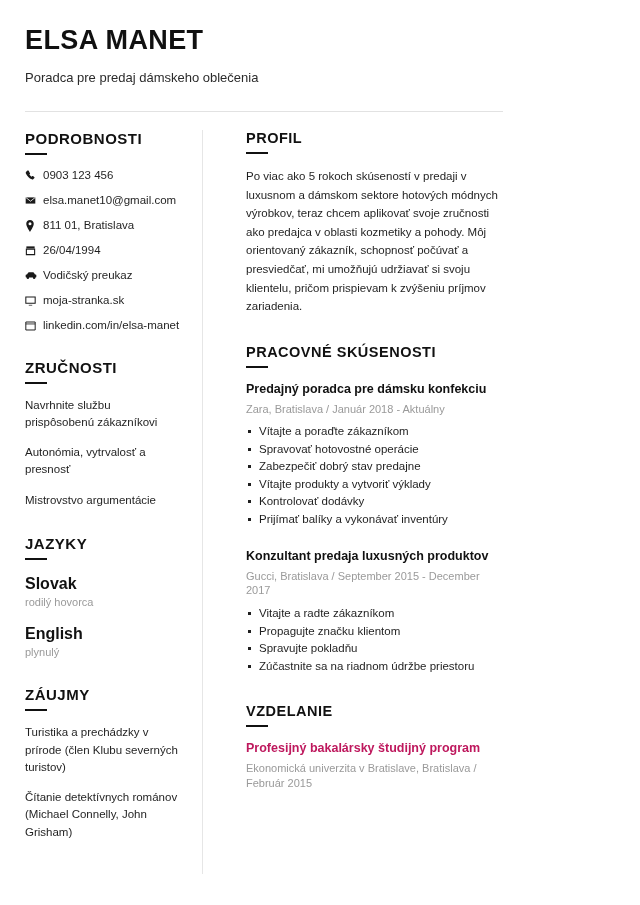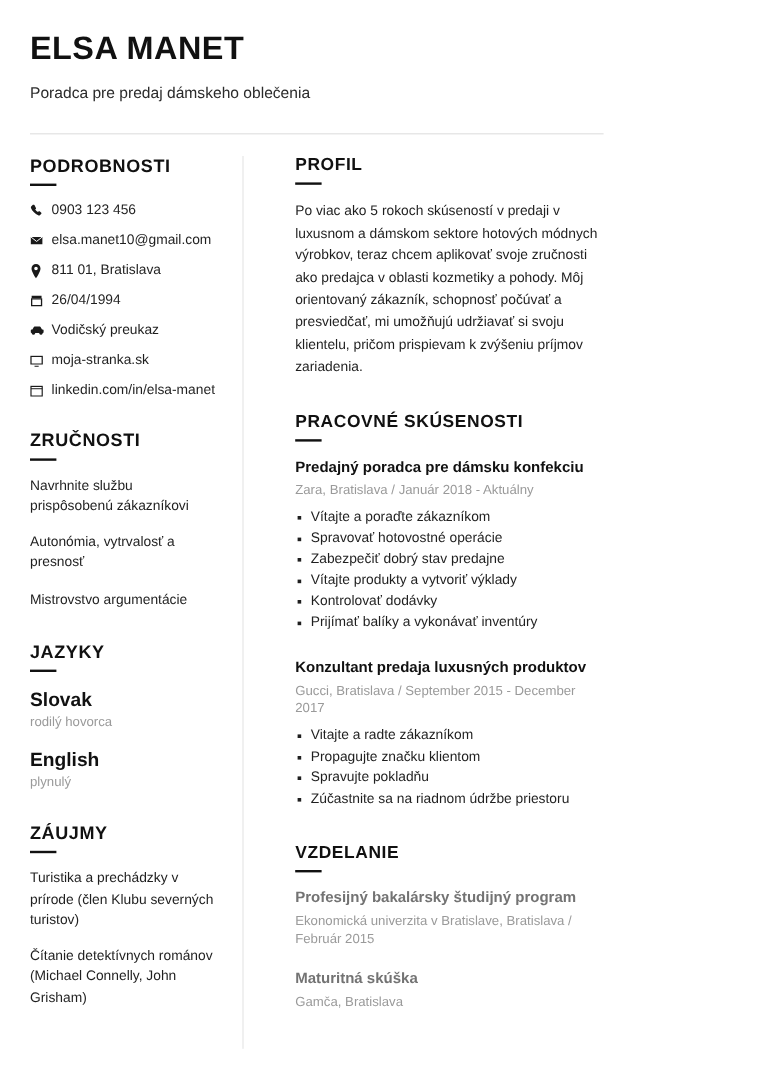--- a/index.html
+++ b/index.html
@@ -192,21 +192,21 @@
     width: 3px;
     height: 3px;
     background: #1f1f1f;
   }
 
   .edu-entry { margin-bottom: 17px; }
   .edu-entry:last-child { margin-bottom: 0; }
   .edu-degree {
     font-size: 12.5px;
     font-weight: bold;
-    color: #737373;
+    color: #be185d;
     margin: 0 0 4px 0;
     line-height: 1.3;
   }
   .edu-meta {
     font-size: 11px;
     color: #9a9a9a;
     margin: 0;
     line-height: 1.35;
   }
 </style>
@@ -372,21 +372,17 @@
 
       <div class="section section-gap-right">
         <h2 class="section-title right-col">VZDELANIE</h2>
         <div class="title-underline"></div>
 
         <div class="edu-entry">
           <h3 class="edu-degree">Profesijný bakalársky študijný program</h3>
           <p class="edu-meta">Ekonomická univerzita v Bratislave, Bratislava / Február 2015</p>
         </div>
 
-        <div class="edu-entry">
-          <h3 class="edu-degree">Maturitná skúška</h3>
-          <p class="edu-meta">Gamča, Bratislava</p>
-        </div>
       </div>
 
     </div>
   </div>
 </div>
 
 </body></html>

